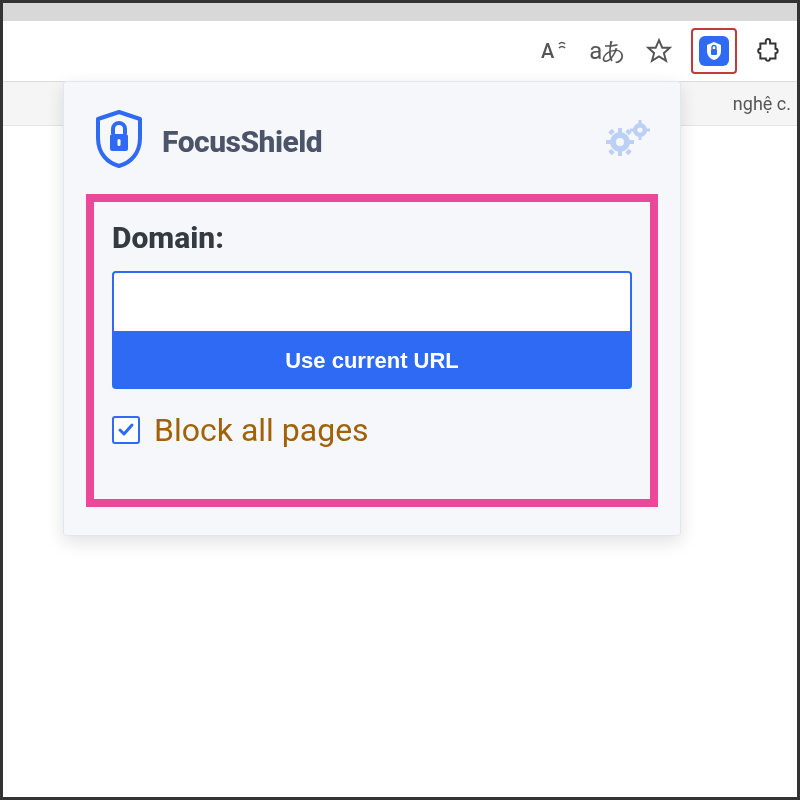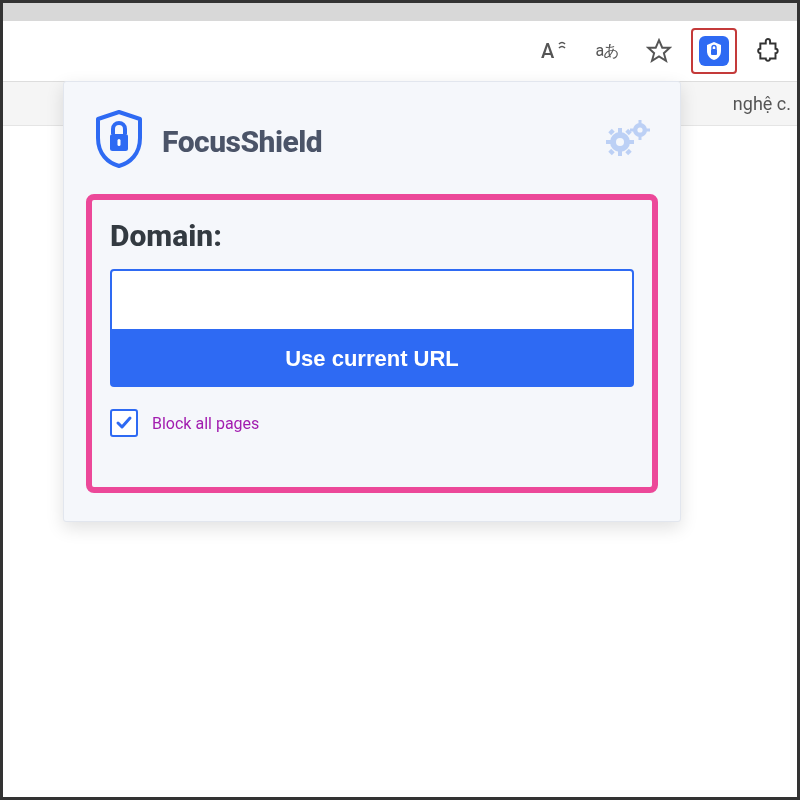--- a/index.html
+++ b/index.html
@@ -109,22 +109,22 @@
       font-weight: 800;
       color: #4b5468;
       letter-spacing: -0.5px;
     }
     .settings-gears {
       color: #bcd0f5;
       cursor: pointer;
     }
     
     .form-highlight {
-      border: 6px solid #ec4899;
-      border-radius: 8px;
+      border: 8px solid #ec4899;
+      border-radius: 0;
       padding: 18px 18px 22px 18px;
       background: #f5f7fb;
     }
     .domain-label {
       font-size: 30px;
       font-weight: 800;
       color: #333a41;
       margin-bottom: 16px;
     }
     .domain-input {
@@ -160,22 +160,22 @@
       height: 28px;
       border: 2.5px solid #2e6af3;
       border-radius: 3px;
       background: #fff;
       display: flex;
       align-items: center;
       justify-content: center;
       cursor: pointer;
     }
     .checkbox-label {
-      font-size: 16px;
-      color: #a21caf;
+      font-size: 32px;
+      color: #a16207;
     }
     .save-btn {
       width: 100%;
       height: 78px;
       background: #3a74f4;
       color: #fff;
       border: none;
       border-radius: 6px;
       font-size: 28px;
       font-weight: 600;
@@ -189,21 +189,21 @@
 <div class="browser-chrome">
   <div class="top-gray-bar"></div>
   <div class="toolbar-row">
     <div class="toolbar-icon">
       <svg width="28" height="26" viewBox="0 0 28 26">
         <text x="0" y="20" font-size="20" fill="#555" font-weight="500">A</text>
         <path d="M18 6 q3 -3 6 0" stroke="#555" stroke-width="1.6" fill="none"></path>
         <path d="M18 10 q3 -3 6 0" stroke="#555" stroke-width="1.6" fill="none"></path>
       </svg>
     </div>
-    <div class="toolbar-icon" style="font-size:16px;letter-spacing:-1px;">aあ</div>
+    <div class="toolbar-icon" style="font-size:24px;letter-spacing:-1px;">aあ</div>
     <div class="toolbar-icon">
       <svg width="26" height="26" viewBox="0 0 24 24" fill="none" stroke="#555" stroke-width="1.8">
         <polygon points="12,2 15,9 22,9 16.5,14 18.5,21 12,17 5.5,21 7.5,14 2,9 9,9"></polygon>
       </svg>
     </div>
     <div class="ext-icon-container">
       <div class="ext-badge">
         <svg width="18" height="20" viewBox="0 0 18 20">
           <path d="M9 1 L16 4 V10 C16 15 12.5 18 9 19 C5.5 18 2 15 2 10 V4 Z" fill="#fff"></path>
           <rect x="6" y="8" width="6" height="6" rx="1" fill="#2e6af3"></rect>

